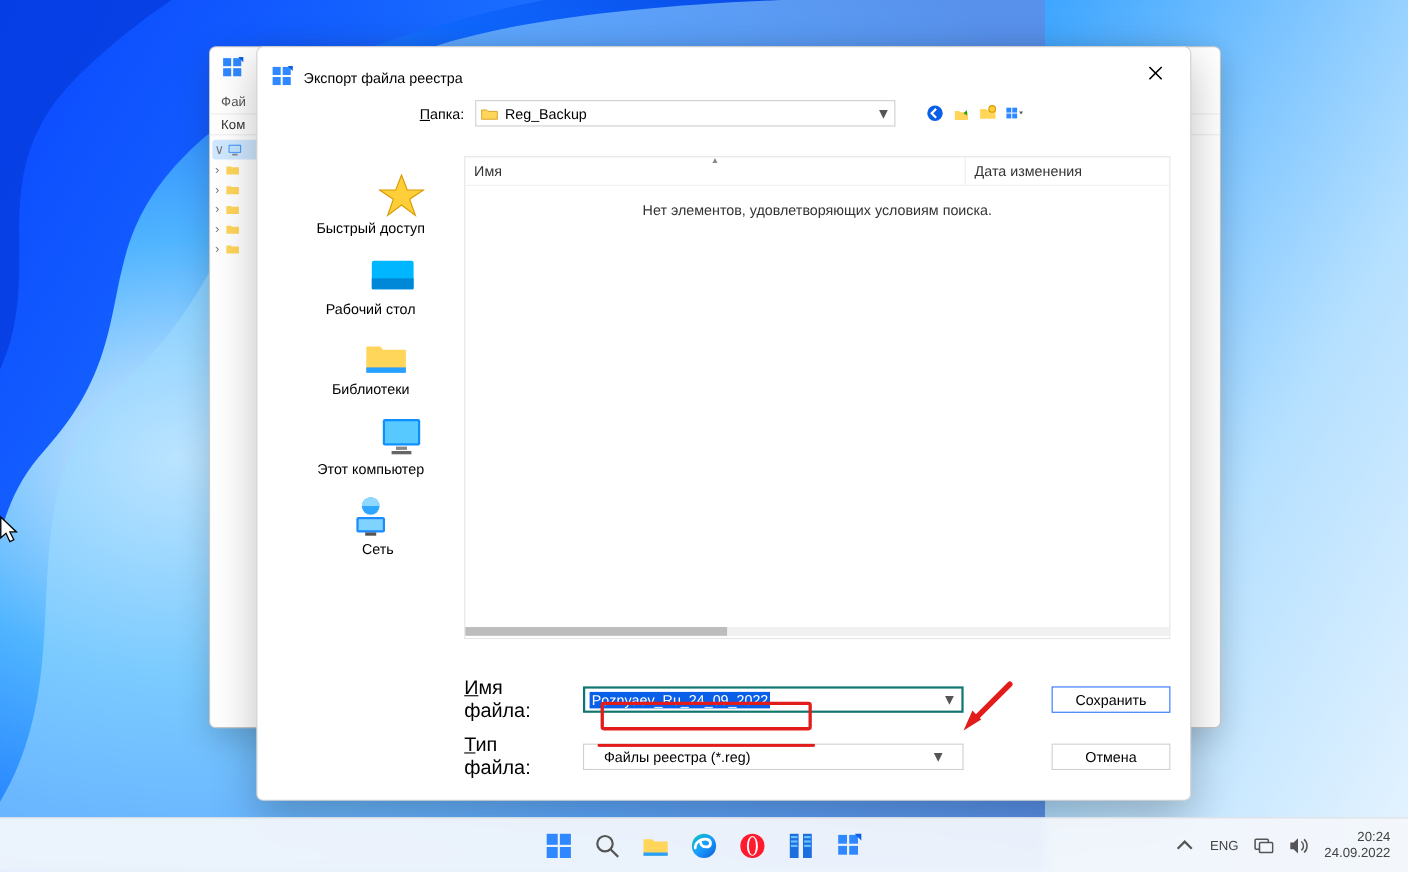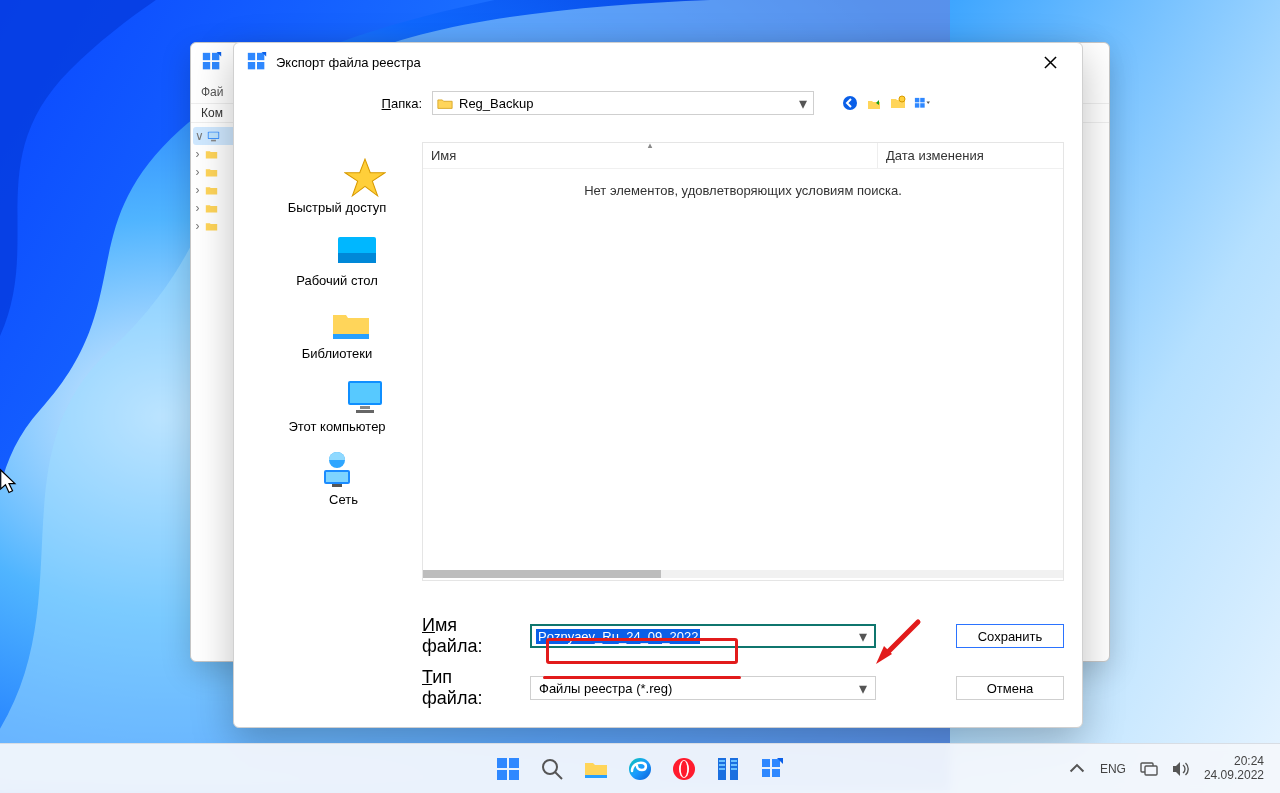--- a/index.html
+++ b/index.html
@@ -18,21 +18,21 @@
   .regedit .rheader{font-size:12px;color:#333;padding:2px 10px;border-top:1px solid #eee;border-bottom:1px solid #eee}
   .regedit .rbody{display:flex;height:calc(100% - 74px)}
   .regedit .tree{width:74px;font-size:12px;padding:4px 0 0 2px;border-right:1px solid #eee}
   .regedit .tree .row{display:flex;align-items:center;gap:3px;height:18px}
   .regedit .tree .pc{background:#cfe8ff;border-radius:3px;padding:0 2px}
   .regedit .tree .chev{width:9px;text-align:center;color:#777}
   .regedit .tree .ticon{width:13px;height:13px}
 
   
   .dlg{position:absolute;left:233px;top:42px;width:850px;height:686px;background:#fff;border:1px solid #d0d0d0;border-radius:6px;box-shadow:0 14px 40px rgba(0,0,0,.25)}
-  .dlg .titlebar{height:38px;display:flex;align-items:center;justify-content:space-between;padding:0 12px}
+  .dlg .titlebar{height:38px;display:flex;align-items:flex-end;justify-content:space-between;padding:0 12px}
   .dlg .titlebar .tleft{display:flex;align-items:center;gap:8px}
   .dlg .titlebar .ttext{font-size:13px}
   .dlg .close{width:40px;height:30px;display:flex;align-items:center;justify-content:center;cursor:pointer}
   .dlg .close svg{width:13px;height:13px;stroke:#000;stroke-width:1.6}
 
   .dlg .body{display:flex;flex-direction:column;height:calc(100% - 38px);padding:0 18px 18px 18px;gap:24px}
 
   .folderbar{display:flex;align-items:center;gap:10px;padding:10px 0 3px 120px}
   .folderbar .lbl{font-size:13px;width:50px;text-align:right}
   .folderbar .lbl .ul{text-decoration:underline}
@@ -59,21 +59,21 @@
   .hscroll .track{flex:1;height:8px;background:#f1f1f1}
   .hscroll .thumb{width:238px;height:8px;background:#bdbdbd;margin-left:0}
 
   .bottom{display:flex;flex-direction:column;gap:10px;padding:10px 0 0 170px}
   .brow{display:flex;align-items:center;gap:14px}
   .brow .blbl{width:94px;text-align:left;font-size:18px}
   .brow .blbl .ul{text-decoration:underline}
   .fileinput{flex:0 0 346px;height:24px;border:2px solid #0f766e;display:flex;align-items:center;position:relative}
   .fileinput .sel{background:#0a5fe8;color:#fff;font-size:13px;padding:0 2px;margin-left:4px}
   .fileinput .carrow{width:22px;text-align:center;color:#555;margin-left:auto}
-  .typecb{flex:0 0 346px;height:24px;border:1px solid #cfcfcf;display:flex;align-items:center;padding:0 8px}
+  .typecb{flex:0 0 346px;height:24px;border:1px solid #cfcfcf;display:flex;align-items:center;padding:0 18px}
   .typecb .ctext{font-size:13px;flex:1}
   .typecb .carrow{color:#555}
   .btn{width:108px;height:24px;border:1px solid #cfcfcf;background:#fff;font-size:13px;display:flex;align-items:center;justify-content:center;cursor:pointer}
   .btn.primary{border:1px solid #2b73ff}
   .btncol{display:flex;flex-direction:column;gap:10px;margin-left:auto}
 
   
   .hl{position:absolute;border:3px solid #e21b1b;border-radius:3px;pointer-events:none}
   .hl.a{left:546px;top:638px;width:192px;height:26px}
   .hl.b{left:543px;top:676px;width:198px;border:none;border-bottom:3px solid #e21b1b;height:0}

